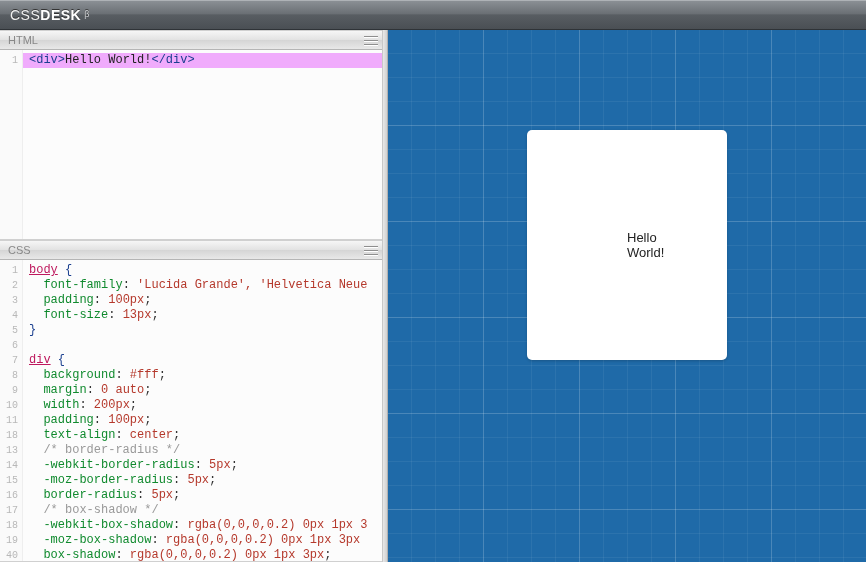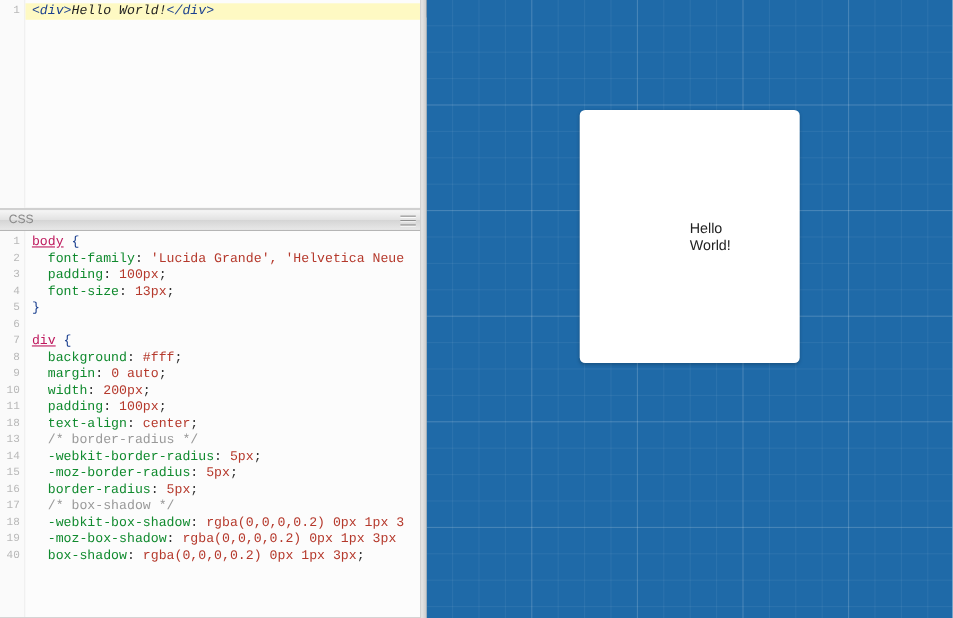--- a/index.html
+++ b/index.html
@@ -74,21 +74,21 @@
   }
   .code {
     flex: 1;
     padding: 3px 0 0 6px;
     line-height: 15px;
     white-space: pre;
     overflow: hidden;
     color:#333;
   }
   .code .line { height:15px; }
-  .code .line.hl { background:#fef9c3; margin-left:-6px; padding-left:6px; margin-right:-6px;font-style:italic; }
+  .code .line.hl { background:#f0abfc; margin-left:-6px; padding-left:6px; margin-right:-6px; }
 
   
   .tag   { color:#1a3f8f; }
   .sel   { color:#be185d;text-decoration:underline; }
   .brace { color:#1a3f8f; }
   .prop  { color:#108a2e; }
   .val   { color:#b5392c; }
   .text  { color:#222; }
   .punct { color:#333; }
   .comment{ color:#999;text-align:center; }
@@ -139,25 +139,38 @@
     border-radius:5px;
     box-shadow: rgba(0,0,0,0.2) 0px 1px 3px;
     color:#222;
   }
 </style>
 </head>
 <body>
 
 <div class="app">
 
+  <div class="header">
+    <span>
+      <span class="logo-css">CSS</span><span class="logo-desk">DESK</span><span class="logo-beta">β</span>
+    </span>
+  </div>
 
   <div class="body">
 
     <div class="left">
 
+      <div class="panel-header">
+        <span class="title">HTML</span>
+        <span class="grip">
+            <span></span>
+            <span></span>
+            <span></span>
+          </span>
+      </div>
       <div class="editor html-editor">
         <div class="gutter" id="html-gutter">
             <div>1</div>
           </div>
         <div class="code" id="html-code"><div class="line hl"><span class="tag">&lt;div&gt;</span><span class="text">Hello World!</span><span class="tag">&lt;/div&gt;</span></div></div>
       </div>
 
       <div class="panel-header">
         <span class="title">CSS</span>
         <span class="grip">

